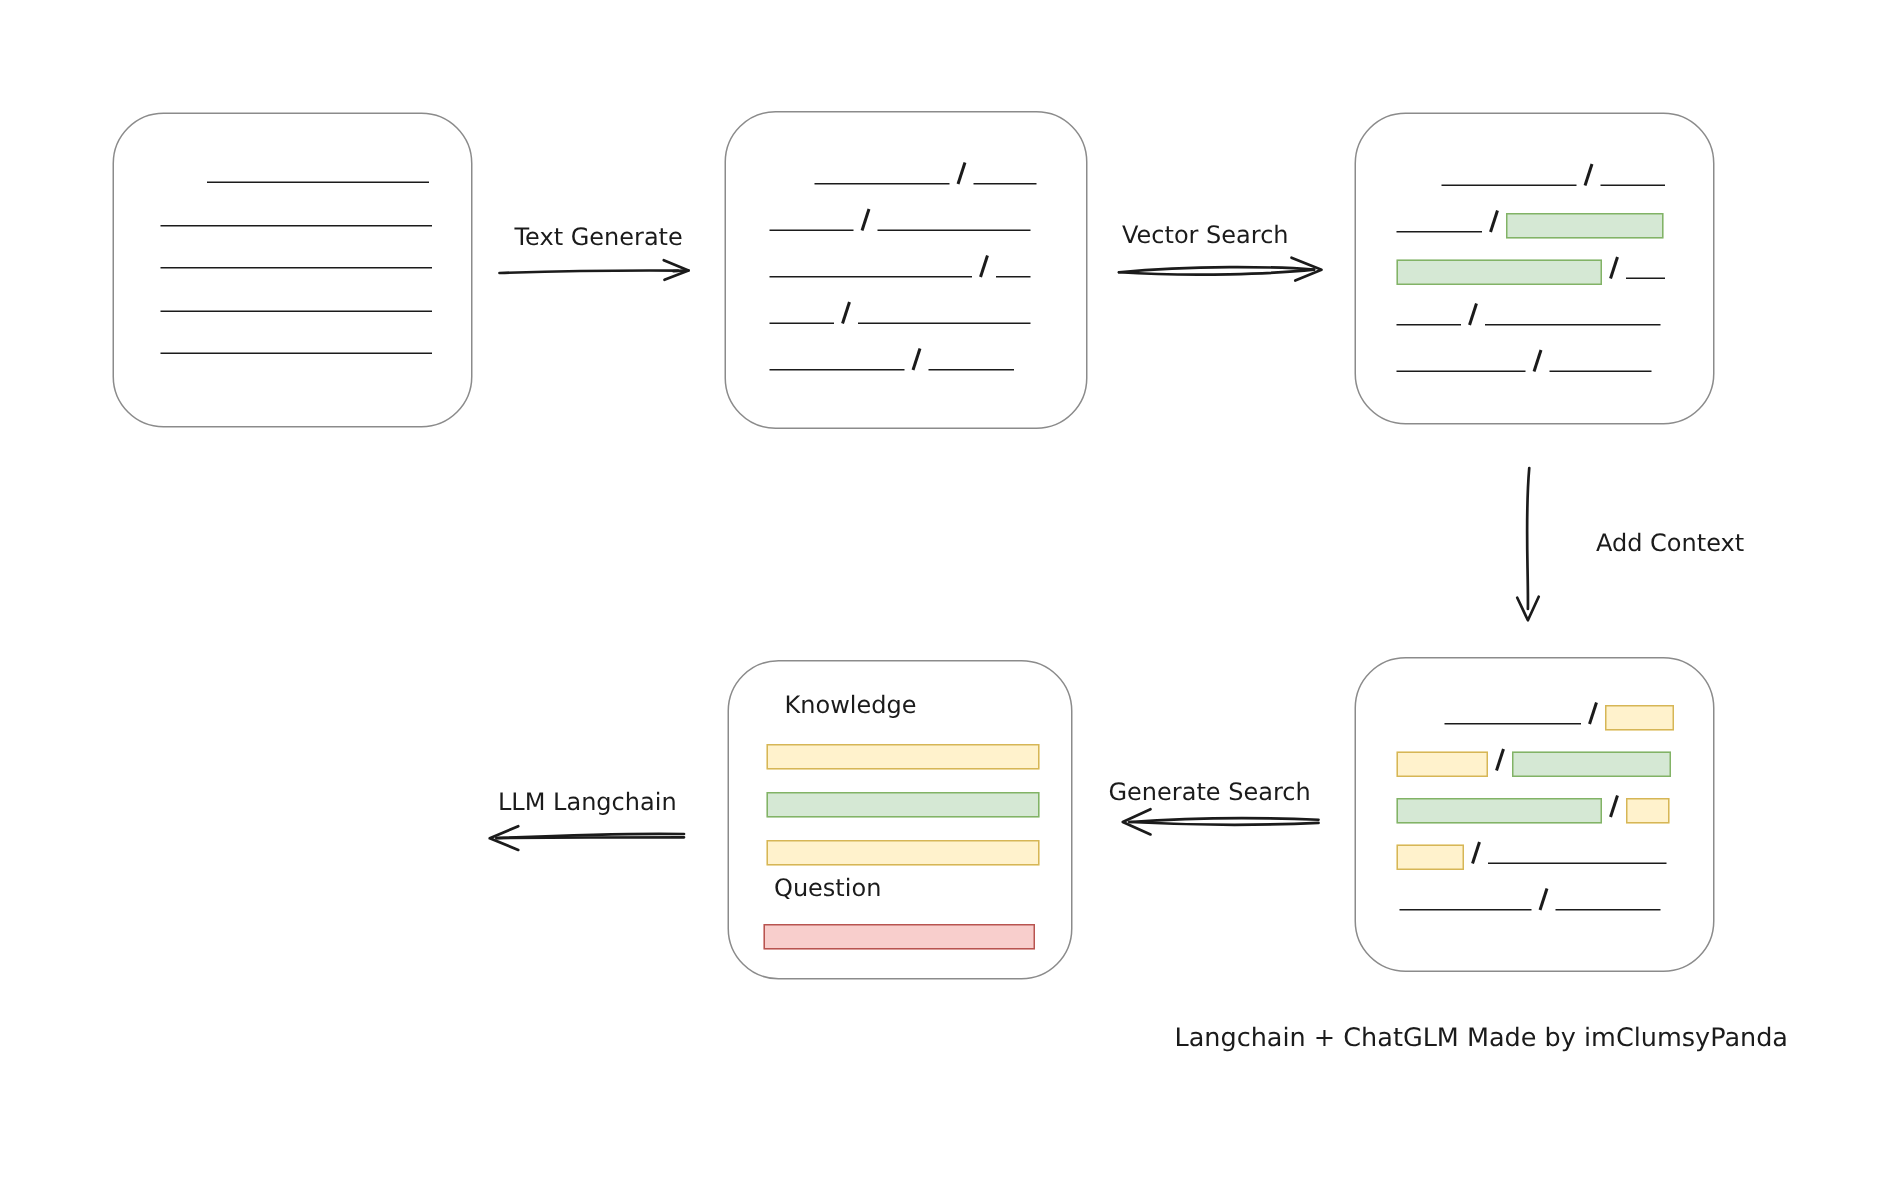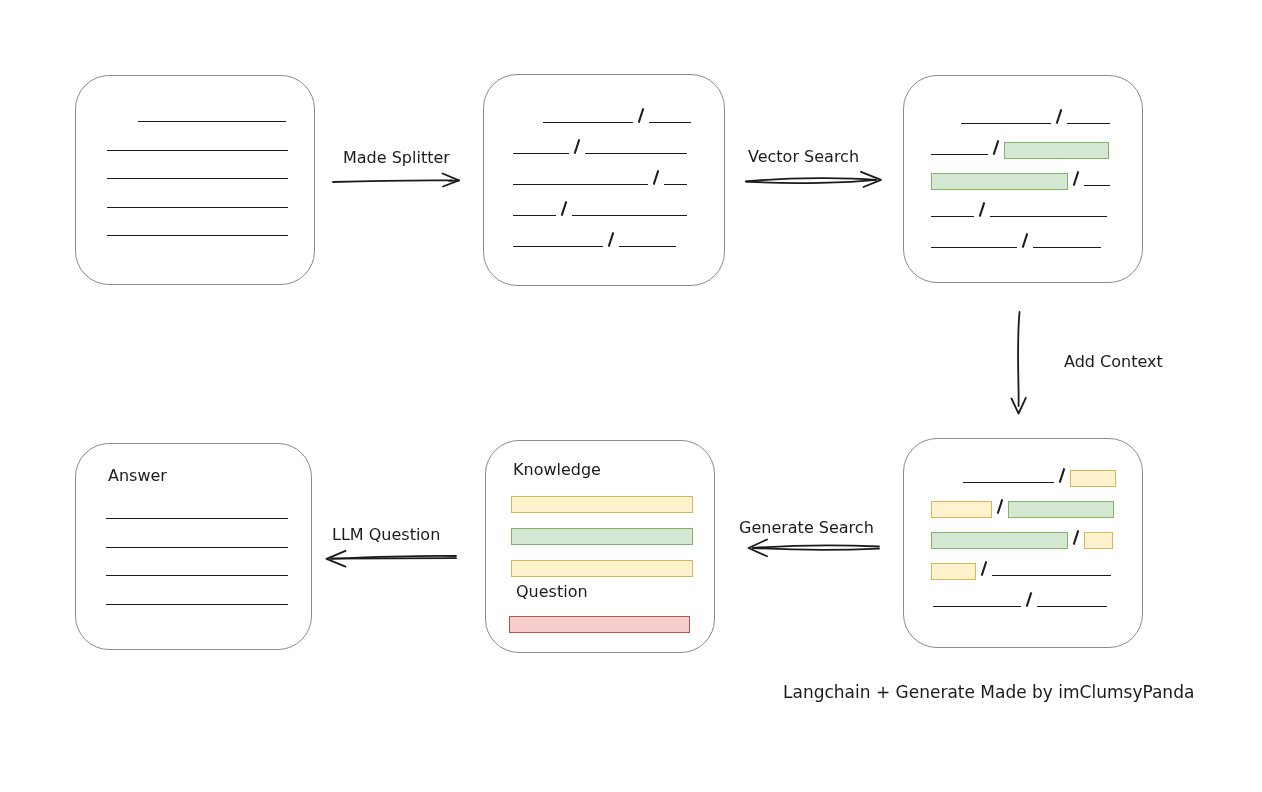--- a/index.html
+++ b/index.html
@@ -154,43 +154,34 @@
         </div>
         <div class="chunk-row" style="padding-left: 2px;">
           <div class="seg-line" style="width: 88px;"></div>
           <div class="slash"></div>
           <div class="seg-line" style="width: 70px;"></div>
         </div>
       </div>
   </div>
 
   <div class="node" style="left:485px;top:440px;width:230px;height:213px">
-    <div class="box-label" style="left:27px;top:19px">Knowledge</div>
+    <div class="box-label" style="left:37px;top:19px">Knowledge</div>
     <div class="bars" style="left:25px;top:55px">
         <div class="seg-box yellow" style="width: 180px;"></div>
         <div class="seg-box green" style="width: 180px;"></div>
         <div class="seg-box yellow" style="width: 180px;"></div>
       </div>
     <div class="box-label" style="left:30px;top:141px">Question</div>
     <div class="bars" style="left:23px;top:175px">
         <div class="seg-box red" style="width: 179px;"></div>
       </div>
   </div>
 
-  <div class="node" style="left:75px;top:443px;width:237px;height:207px">
-    <div class="box-label" style="left:32px;top:22px">Answer</div>
-    <div class="doc-lines" style="left:30px;top:74px;">
-        <div class="doc-line" style="width: 182px;"></div>
-        <div class="doc-line" style="width: 182px;"></div>
-        <div class="doc-line" style="width: 182px;"></div>
-        <div class="doc-line" style="width: 182px;"></div>
-      </div>
-  </div>
 
-  <div class="lbl" style="left:343px;top:148px">Made Splitter</div>
+  <div class="lbl" style="left:343px;top:148px">Text Generate</div>
   <div class="lbl" style="left:748px;top:147px">Vector Search</div>
   <div class="lbl" style="left:1064px;top:352px">Add Context</div>
   <div class="lbl" style="left:739px;top:518px">Generate Search</div>
-  <div class="lbl" style="left:332px;top:525px">LLM Question</div>
+  <div class="lbl" style="left:332px;top:525px">LLM Langchain</div>
 
-  <div class="caption">Langchain + Generate Made by imClumsyPanda</div>
+  <div class="caption">Langchain + ChatGLM Made by imClumsyPanda</div>
 
 </div>
 
 </body></html>

